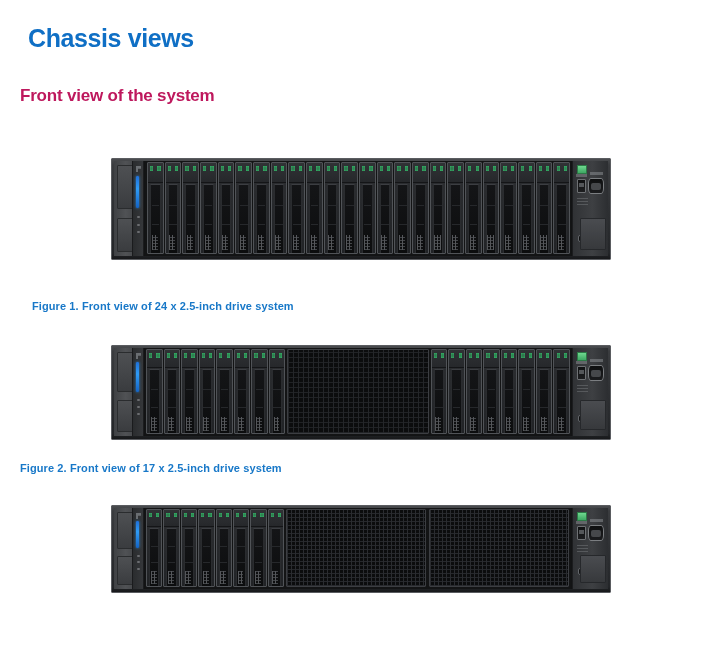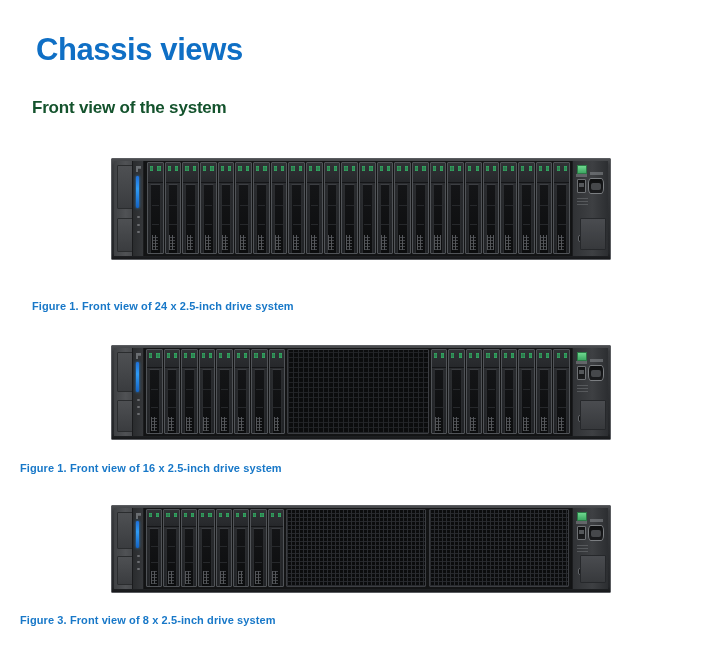--- a/index.html
+++ b/index.html
@@ -6,30 +6,30 @@
   html, body {
     margin: 0; padding: 0;
     width: 719px; height: 666px;
     background: #ffffff;
     font-family: "Liberation Sans", sans-serif;
     overflow: hidden;
   }
   .page { position: relative; width: 719px; height: 666px; background:#fff; }
 
   h1.page-title {
-    margin: 16px;
+    margin: 8px;
     position: absolute; left: 20px; top: 16px;
-    font-size: 31px; font-weight: bold; letter-spacing: -0.4px;
+    font-size: 25px; font-weight: bold; letter-spacing: -0.4px;
     color: #0f6fc5;
   }
   h2.section-title {
-    margin: 12px;
+    margin: 0;
     position: absolute; left: 20px; top: 86px;
     font-size: 17px; font-weight: bold; letter-spacing: -0.2px;
-    color: #14532d;
+    color: #be185d;
   }
   .caption {
     position: absolute; left: 20px;
     font-size: 11px; font-weight: bold; letter-spacing: 0.1px;
     color: #1878c8;
     white-space: nowrap;
   }
 
   
   .figure { position: absolute; background: #ffffff; }
@@ -801,21 +801,21 @@
         <div class="usb-port"></div>
         <div class="vga-label"></div>
         <div class="vga-port"></div>
         <div class="io-vent"></div>
         <div class="idrac-port"></div>
         <div class="ear-tab"></div>
       </div>
     </div>
   </div>
 
-  <div class="caption" style="top:462px;">Figure 1. Front view of 16 x 2.5-inch drive system</div>
+  <div class="caption" style="top:462px;">Figure 2. Front view of 17 x 2.5-inch drive system</div>
 
   <div class="figure" style="left:105px; top:500px; width:512px; height:100px;">
     <div class="chassis" style="left:6px; top:5px; width:500px; height:88px;">
 
       <div class="left-ear">
         <div class="ear-plate top"></div>
         <div class="ear-plate bot"></div>
         <div class="ctrl-strip">
           <div class="ctrl-logo"></div>
           <div class="power-led"></div>
@@ -935,15 +935,14 @@
         <div class="usb-port"></div>
         <div class="vga-label"></div>
         <div class="vga-port"></div>
         <div class="io-vent"></div>
         <div class="idrac-port"></div>
         <div class="ear-tab"></div>
       </div>
     </div>
   </div>
 
-  <div class="caption" style="top:614px;">Figure 3. Front view of 8 x 2.5-inch drive system</div>
 
 </div>
 
 </body></html>

